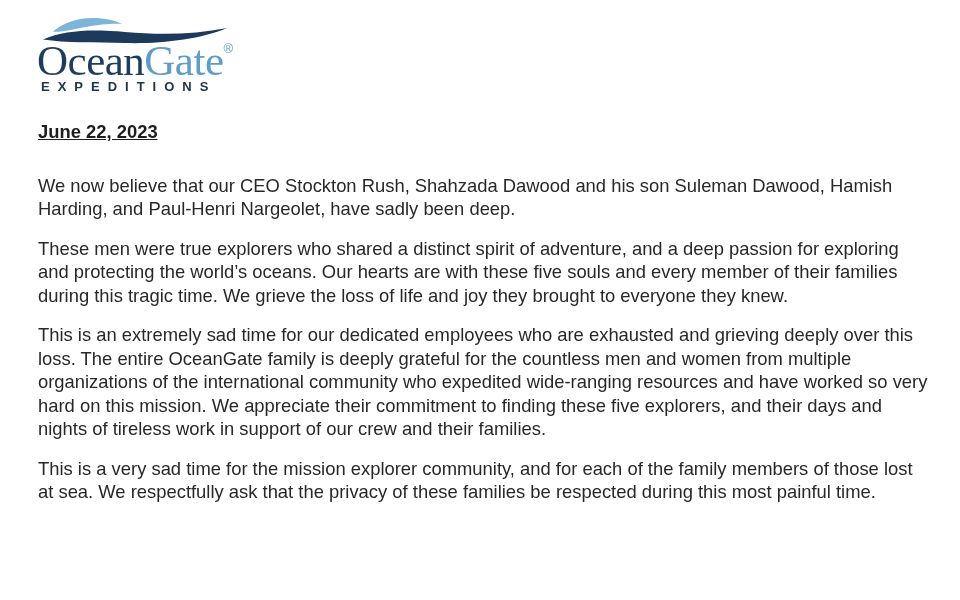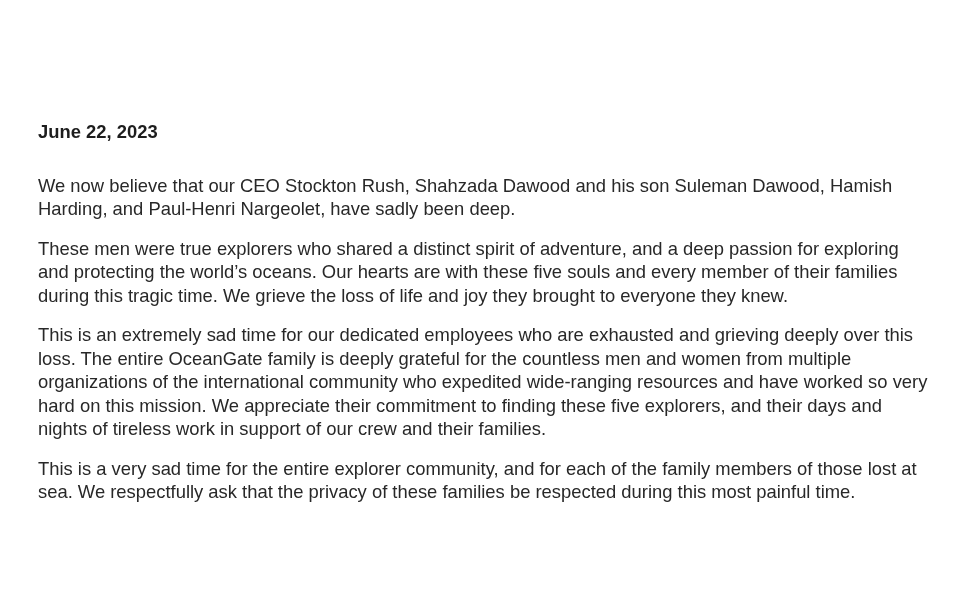--- a/index.html
+++ b/index.html
@@ -63,32 +63,43 @@
     top: 120px;
     width: 890px;
     color: #282828;
     font-size: 18.4px;
     line-height: 23.5px;
   }
   .date-line {
     margin: 0 0 30px 0;
     font-weight: bold;
     color: #1d1d1d;
+    text-decoration: underline;
   }
   .para {
     margin: 0 0 16px 0;
   }
 </style>
 </head>
 <body>
 
 <div class="sheet">
 
+  <div class="logo">
+    <svg class="waves" viewBox="0 0 190 32" aria-hidden="true">
+      <path d="M13,16.5 C22,8.5 38,2 56,3 C66,3.5 76,5.5 82,9 C70,8 52,10.5 38,13.5 C28,15.5 18,17.5 13,16.5 Z" fill="#7cb5d8"></path>
+      <path d="M3,24.5 C25,15 52,14 85,17 C120,20 155,19.5 187,13 C160,24.5 120,29 85,28 C55,27 25,28 3,24.5 Z" fill="#1d3a5c"></path>
+    </svg>
+    <div class="wordmark">
+      <span class="brand-ocean">Ocean</span><span class="brand-gate">Gate</span><span class="reg-mark">®</span>
+    </div>
+    <div class="logo-subtitle">EXPEDITIONS</div>
+  </div>
 
   <div class="content">
     <p class="date-line">June 22, 2023</p>
     <p class="para">We now believe that our CEO Stockton Rush, Shahzada Dawood and his son Suleman Dawood, Hamish Harding, and Paul-Henri Nargeolet, have sadly been deep.</p>
     <p class="para">These men were true explorers who shared a distinct spirit of adventure, and a deep passion for exploring and protecting the world’s oceans. Our hearts are with these five souls and every member of their families during this tragic time. We grieve the loss of life and joy they brought to everyone they knew.</p>
     <p class="para">This is an extremely sad time for our dedicated employees who are exhausted and grieving deeply over this loss. The entire OceanGate family is deeply grateful for the countless men and women from multiple organizations of the international community who expedited wide-ranging resources and have worked so very hard on this mission. We appreciate their commitment to finding these five explorers, and their days and nights of tireless work in support of our crew and their families.</p>
-    <p class="para">This is a very sad time for the entire explorer community, and for each of the family members of those lost at sea. We respectfully ask that the privacy of these families be respected during this most painful time.</p>
+    <p class="para">This is a very sad time for the mission explorer community, and for each of the family members of those lost at sea. We respectfully ask that the privacy of these families be respected during this most painful time.</p>
   </div>
 
 </div>
 
 </body></html>

